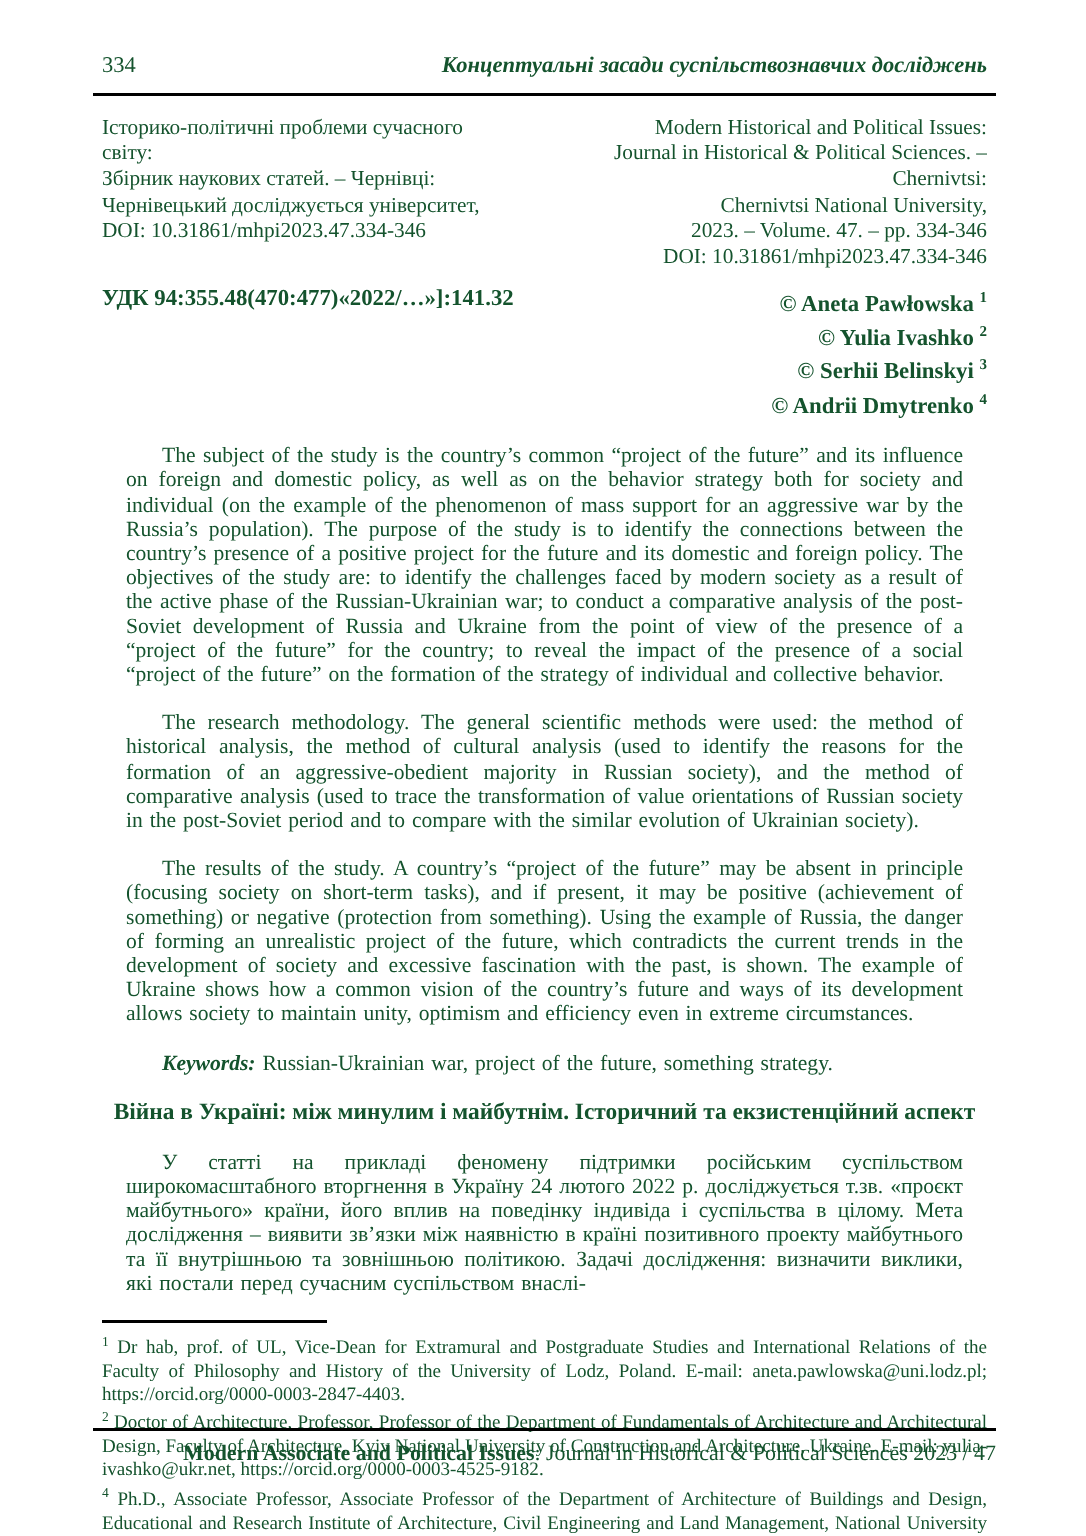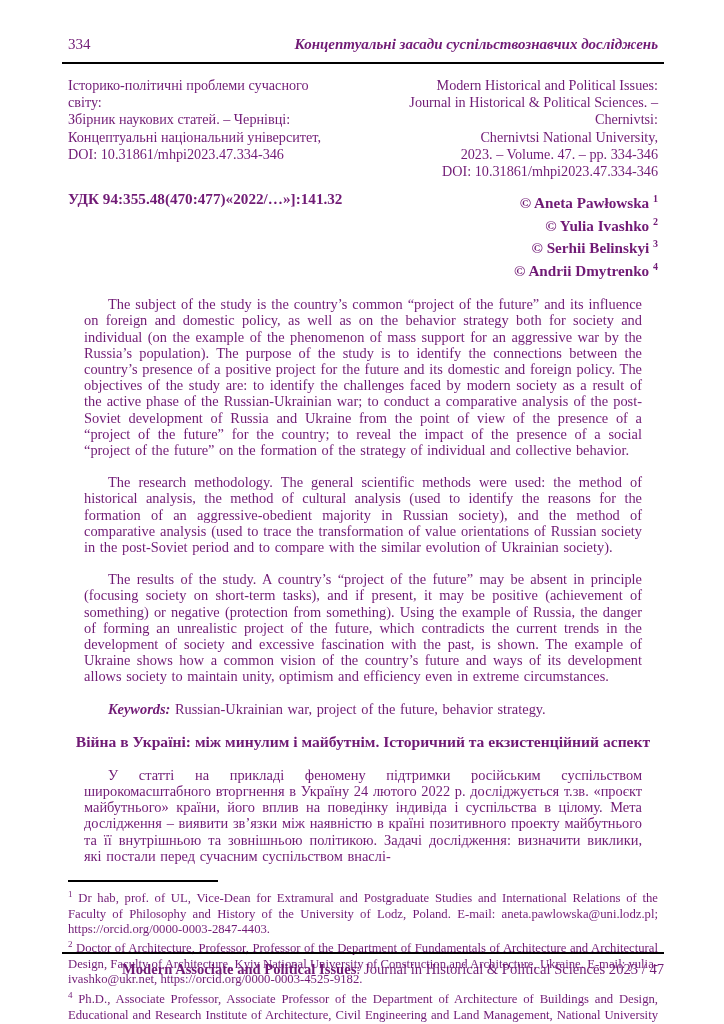--- a/index.html
+++ b/index.html
@@ -2,21 +2,21 @@
 <html><head>
 <meta charset="utf-8">
 <style>
   html, body { margin: 0; padding: 0; background: #ffffff; }
   .page {
     position: relative;
     width: 724px;
     height: 1024px;
     margin: 0 auto;
     background: #ffffff;
-    color: #701a75;
+    color: #14532d;
     font-family: "Liberation Serif", "DejaVu Serif", serif;
     overflow: hidden;
     box-sizing: border-box;
     padding: 36px 66px 0 68px;
   }
   
   .running-head {
     display: flex;
     justify-content: space-between;
     align-items: baseline;
@@ -107,21 +107,21 @@
   <header class="running-head">
     <span class="pagenum">334</span>
     <span class="run-title">Концептуальні засади суспільствознавчих досліджень</span>
   </header>
   <hr class="rule head-rule">
 
   <section class="citation">
     <div class="cit-left">
       <div>Історико-політичні проблеми сучасного світу:</div>
       <div>Збірник наукових статей. – Чернівці:</div>
-      <div>Концептуальні національний університет,</div>
+      <div>Чернівецький досліджується університет,</div>
       <div>DOI: 10.31861/mhpi2023.47.334-346</div>
     </div>
     <div class="cit-right">
       <div>Modern Historical and Political Issues:</div>
       <div>Journal in Historical &amp; Political Sciences. – Chernivtsi:</div>
       <div>Chernivtsi National University,</div>
       <div>2023. – Volume. 47. – pp. 334-346</div>
       <div>DOI: 10.31861/mhpi2023.47.334-346</div>
     </div>
   </section>
@@ -133,21 +133,21 @@
       <div class="author-line"><span>© Yulia Ivashko</span> <sup>2</sup></div>
       <div class="author-line"><span>© Serhii Belinskyi</span> <sup>3</sup></div>
       <div class="author-line"><span>© Andrii Dmytrenko</span> <sup>4</sup></div>
     </div>
   </section>
 
 
   <p class="body-p">The subject of the study is the country’s common “project of the future” and its influence on foreign and domestic policy, as well as on the behavior strategy both for society and individual (on the example of the phenomenon of mass support for an aggressive war by the Russia’s population). The purpose of the study is to identify the connections between the country’s presence of a positive project for the future and its domestic and foreign policy. The objectives of the study are: to identify the challenges faced by modern society as a result of the active phase of the Russian-Ukrainian war; to conduct a comparative analysis of the post-Soviet development of Russia and Ukraine from the point of view of the presence of a “project of the future” for the country; to reveal the impact of the presence of a social “project of the future” on the formation of the strategy of individual and collective behavior.</p>
   <p class="body-p">The research methodology. The general scientific methods were used: the method of historical analysis, the method of cultural analysis (used to identify the reasons for the formation of an aggressive-obedient majority in Russian society), and the method of comparative analysis (used to trace the transformation of value orientations of Russian society in the post-Soviet period and to compare with the similar evolution of Ukrainian society).</p>
   <p class="body-p">The results of the study. A country’s “project of the future” may be absent in principle (focusing society on short-term tasks), and if present, it may be positive (achievement of something) or negative (protection from something). Using the example of Russia, the danger of forming an unrealistic project of the future, which contradicts the current trends in the development of society and excessive fascination with the past, is shown. The example of Ukraine shows how a common vision of the country’s future and ways of its development allows society to maintain unity, optimism and efficiency even in extreme circumstances.</p>
-  <p class="body-p"><span class="kw-label">Keywords:</span><span> Russian-Ukrainian war, project of the future, behavior strategy.</span></p>
+  <p class="body-p"><span class="kw-label">Keywords:</span><span> Russian-Ukrainian war, project of the future, something strategy.</span></p>
 
   <h2 class="title-uk">Війна в Україні: між минулим і майбутнім. Історичний та екзистенційний аспект</h2>
 
   <p class="body-p">У статті на прикладі феномену підтримки російським суспільством широкомасштабного вторгнення в Україну 24 лютого 2022 р. досліджується т.зв. «проєкт майбутнього» країни, його вплив на поведінку індивіда і суспільства в цілому. Мета дослідження – виявити зв’язки між наявністю в країні позитивного проекту майбутнього та її внутрішньою та зовнішньою політикою. Задачі дослідження: визначити виклики, які постали перед сучасним суспільством внаслі-</p>
 
   <div class="footnote-sep"></div>
 
   <section class="footnotes">
     <p class="fn"><sup>1</sup> <span>Dr hab, prof. of UL, Vice-Dean for Extramural and Postgraduate Studies and International Relations of the Faculty of Philosophy and History of the University of Lodz, Poland. E-mail: aneta.pawlowska@uni.lodz.pl; https://orcid.org/0000-0003-2847-4403.</span></p>
     <p class="fn"><sup>2</sup> <span>Doctor of Architecture, Professor, Professor of the Department of Fundamentals of Architecture and Architectural Design, Faculty of Architecture, Kyiv National University of Construction and Architecture, Ukraine. E-mail: yulia-ivashko@ukr.net, https://orcid.org/0000-0003-4525-9182.</span></p>

